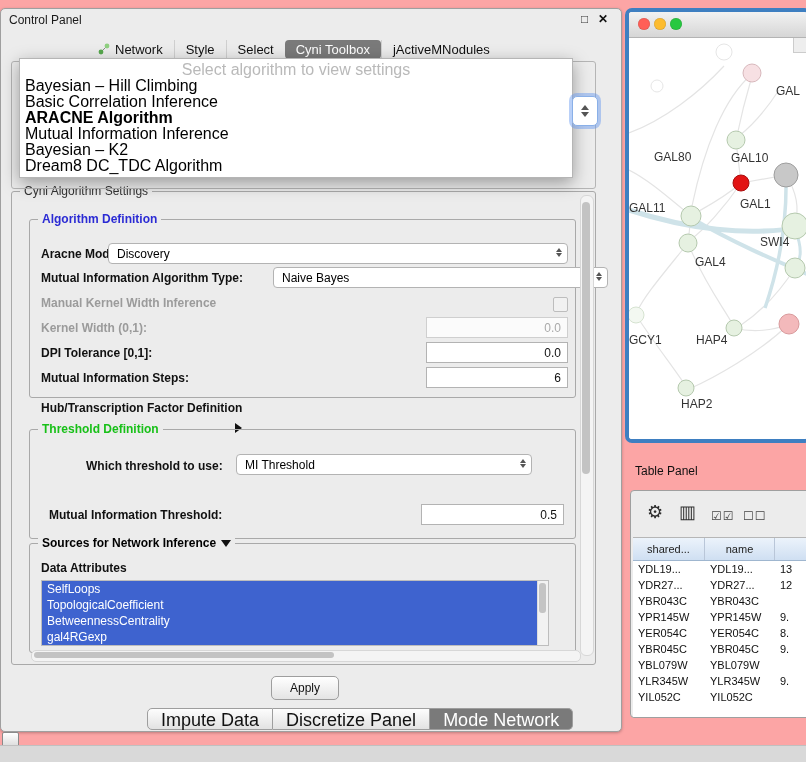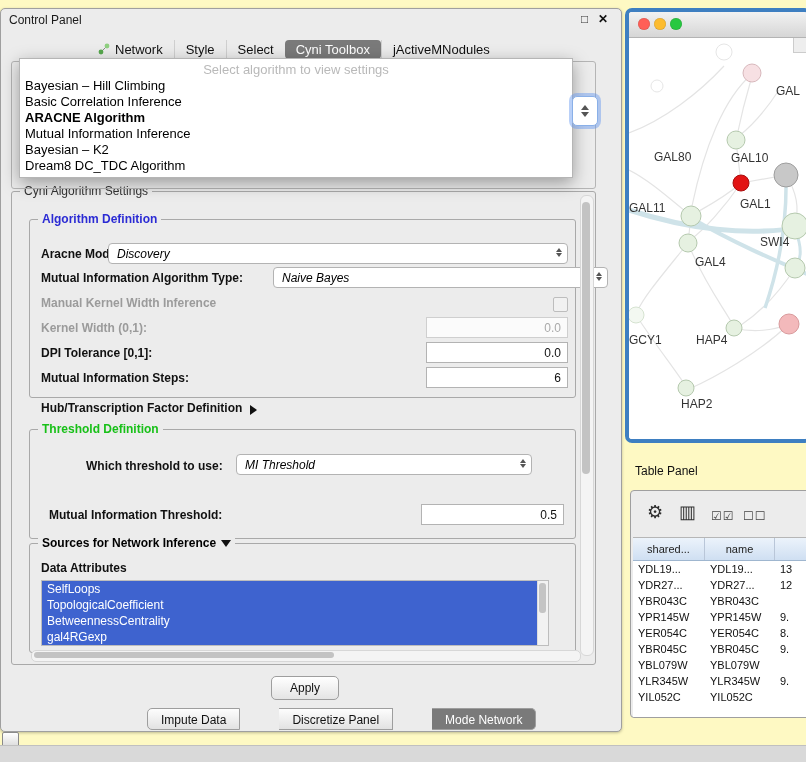--- a/index.html
+++ b/index.html
@@ -1,16 +1,16 @@
 <!DOCTYPE html>
 <html style="--selection_blue: #3e63cf; --tab_selected: #7a7a7a; --window_border_blue: #3e7fc1; --group_title_blue: #2b2bd4; --group_title_green: #18c018; --table_header_bg: #cfdff2; --node_red: #e21414; --node_gray: #c8c8c8; --node_green: #e6f1e1; --node_pink: #f3b9bb; --node_pale_pink: #f7e0e3; --traffic_red: #ff5f57; --traffic_yellow: #fdbc2f; --traffic_green: #28c841; --edge_teal: #cfe3e9;"><head>
 <meta charset="utf-8">
 <style>
   html,body{margin:0;padding:0;}
-  #app{position:relative;width:806px;height:762px;background:#fef9c3;overflow:hidden;
+  #app{position:relative;width:806px;height:762px;background:#fca5a5;overflow:hidden;
        font-family:"Liberation Sans",sans-serif;-webkit-font-smoothing:antialiased;}
 
   
   .cp{position:absolute;left:0;top:8px;width:620px;height:722px;background:#ececec;
       border:1px solid #9f9f9f;border-radius:5px;box-shadow:0 1px 3px rgba(0,0,0,.25);}
   .cp-title{position:absolute;left:8px;top:4px;font-size:12px;color:#1a1a1a;}
   .cp-min{position:absolute;left:580px;top:3px;font-size:12px;color:#333;}
   .cp-close{position:absolute;left:597px;top:3px;font-size:12px;font-weight:bold;color:#111;}
 
   .cp-tabs{position:absolute;left:86px;top:29px;height:22px;display:flex;align-items:center;font-size:13px;}
@@ -24,66 +24,66 @@
   
   .focus-btn{position:absolute;left:571px;top:87px;width:24px;height:28px;background:#fff;
              border:1px solid #8ab0e8;border-radius:5px;z-index:21;
              box-shadow:0 0 0 3px rgba(100,150,240,.45);display:flex;flex-direction:column;align-items:center;justify-content:center;gap:2px;}
   .tri-up{width:0;height:0;border-left:4px solid transparent;border-right:4px solid transparent;border-bottom:5px solid #555;}
   .tri-dn{width:0;height:0;border-left:4px solid transparent;border-right:4px solid transparent;border-top:5px solid #555;}
 
   
   .popup{position:absolute;left:18px;top:49px;width:552px;background:#fff;border:1px solid #b5b5b5;
          box-shadow:0 5px 16px rgba(0,0,0,.35);z-index:20;padding:3px 0;}
-  .popup-item{height:16px;line-height:16px;font-size:13px;padding-left:5px;color:#000;}
+  .popup-item{height:16px;line-height:16px;font-size:16px;padding-left:5px;color:#000;}
   .popup-placeholder{text-align:center;color:#b9b9b9;padding-left:0;}
   .popup-item.bold{font-weight:bold;}
 
   
   .groupbox{position:absolute;border:1px solid #a9a9a9;border-radius:3px;}
   .gb-legend{position:absolute;top:-8px;left:8px;background:#ececec;padding:0 4px;font-size:12px;white-space:nowrap;}
   .settings-gb .gb-legend{color:#333;}
   .legend-blue{color:var(--group_title_blue);font-weight:bold;}
   .legend-green{color:var(--group_title_green);font-weight:bold;}
   .legend-black{color:#000;font-weight:bold;display:flex;align-items:center;gap:5px;}
 
   .lbl{position:absolute;font-size:12px;font-weight:bold;color:#111;white-space:nowrap;}
   .lbl.gray{color:#9b9b9b;}
 
   .combo{position:absolute;height:21px;background:#fff;border:1px solid #b3b3b3;border-radius:4px;
-         font-size:12px;display:flex;align-items:center;padding-left:8px;box-sizing:border-box;font-style:italic;}
+         font-size:12px;display:flex;align-items:center;padding-left:8px;box-sizing:border-box;}
   .combo .arrows{position:absolute;right:5px;top:4px;display:flex;flex-direction:column;gap:1px;}
   .combo .arrows .tri-up{border-left-width:3px;border-right-width:3px;border-bottom-width:4px;}
   .combo .arrows .tri-dn{border-left-width:3px;border-right-width:3px;border-top-width:4px;}
 
   input.field{position:absolute;height:21px;background:#fff;border:1px solid #b3b3b3;font-size:12px;
               text-align:right;padding:0 6px;box-sizing:border-box;color:#111;font-family:"Liberation Sans",sans-serif;}
   input.field.disabled{color:#aaa;background:#fbfbfb;border-color:#cfcfcf;}
 
   .checkbox{position:absolute;width:13px;height:13px;border:1px solid #bdbdbd;background:#f1f1f1;border-radius:2px;}
 
-  .hub-row{position:absolute;left:40px;top:392px;display:flex;align-items:flex-end;gap:8px;}
+  .hub-row{position:absolute;left:40px;top:392px;display:flex;align-items:flex-end;gap:8px;flex-direction:column;}
   .hub-row .lbl-inline{font-size:12px;font-weight:bold;color:#111;}
   .tri-right{width:0;height:0;border-top:5px solid transparent;border-bottom:5px solid transparent;border-left:7px solid #111;}
   .tri-down{width:0;height:0;border-left:5px solid transparent;border-right:5px solid transparent;border-top:7px solid #111;}
 
   .attr-list{position:absolute;left:40px;top:571px;width:506px;height:64px;background:#fff;border:1px solid #bdbdbd;overflow:hidden;}
   .attr-item{height:16px;line-height:16px;font-size:12px;color:#fff;background:var(--selection_blue);padding-left:5px;}
   .attr-scroll{position:absolute;right:0;top:0;width:10px;height:100%;background:#f2f2f2;border-left:1px solid #ddd;}
   .attr-thumb{position:absolute;left:1px;top:2px;width:7px;height:30px;background:#c4c4c4;border-radius:3px;}
 
   .v-scroll{position:absolute;left:579px;top:186px;width:12px;height:459px;background:#f4f4f4;border:1px solid #d7d7d7;border-radius:6px;}
   .v-thumb{position:absolute;left:1px;top:6px;width:8px;height:272px;background:#c3c3c3;border-radius:4px;}
   .h-scroll{position:absolute;left:30px;top:641px;width:548px;height:10px;background:#f4f4f4;border:1px solid #d7d7d7;border-radius:5px;}
   .h-thumb{position:absolute;left:2px;top:1px;width:300px;height:6px;background:#c3c3c3;border-radius:3px;}
 
   .apply-btn{position:absolute;left:270px;top:667px;width:66px;height:22px;border:1px solid #9e9e9e;border-radius:5px;
              background:linear-gradient(#ffffff,#e4e4e4);font-size:12px;text-align:center;line-height:22px;color:#111;}
 
-  .seg-tabs{position:absolute;left:146px;top:699px;display:flex;height:22px;font-size:12px;gap:39px;}
+  .seg-tabs{position:absolute;left:146px;top:699px;display:flex;height:22px;font-size:18px;}
   .seg{padding:0 13px;line-height:22px;border:1px solid #9e9e9e;border-left:none;background:linear-gradient(#fdfdfd,#e2e2e2);color:#111;white-space:nowrap;}
   .seg:first-child{border-left:1px solid #9e9e9e;border-radius:5px 0 0 5px;}
   .seg:last-child{border-radius:0 5px 5px 0;}
   .seg.selected{background:var(--tab_selected);color:#fff;}
 
   
   .net{position:absolute;left:625px;top:8px;width:186px;height:435px;border:4px solid var(--window_border_blue);
        border-radius:7px;background:#fff;overflow:hidden;box-sizing:border-box;}
   .net-titlebar{position:relative;height:25px;background:linear-gradient(#f2f2f2,#d6d6d6);border-bottom:1px solid #b4b4b4;}
   .traffic{position:absolute;top:6px;width:12px;height:12px;border-radius:50%;box-shadow:inset 0 0 1px rgba(0,0,0,.4);}

